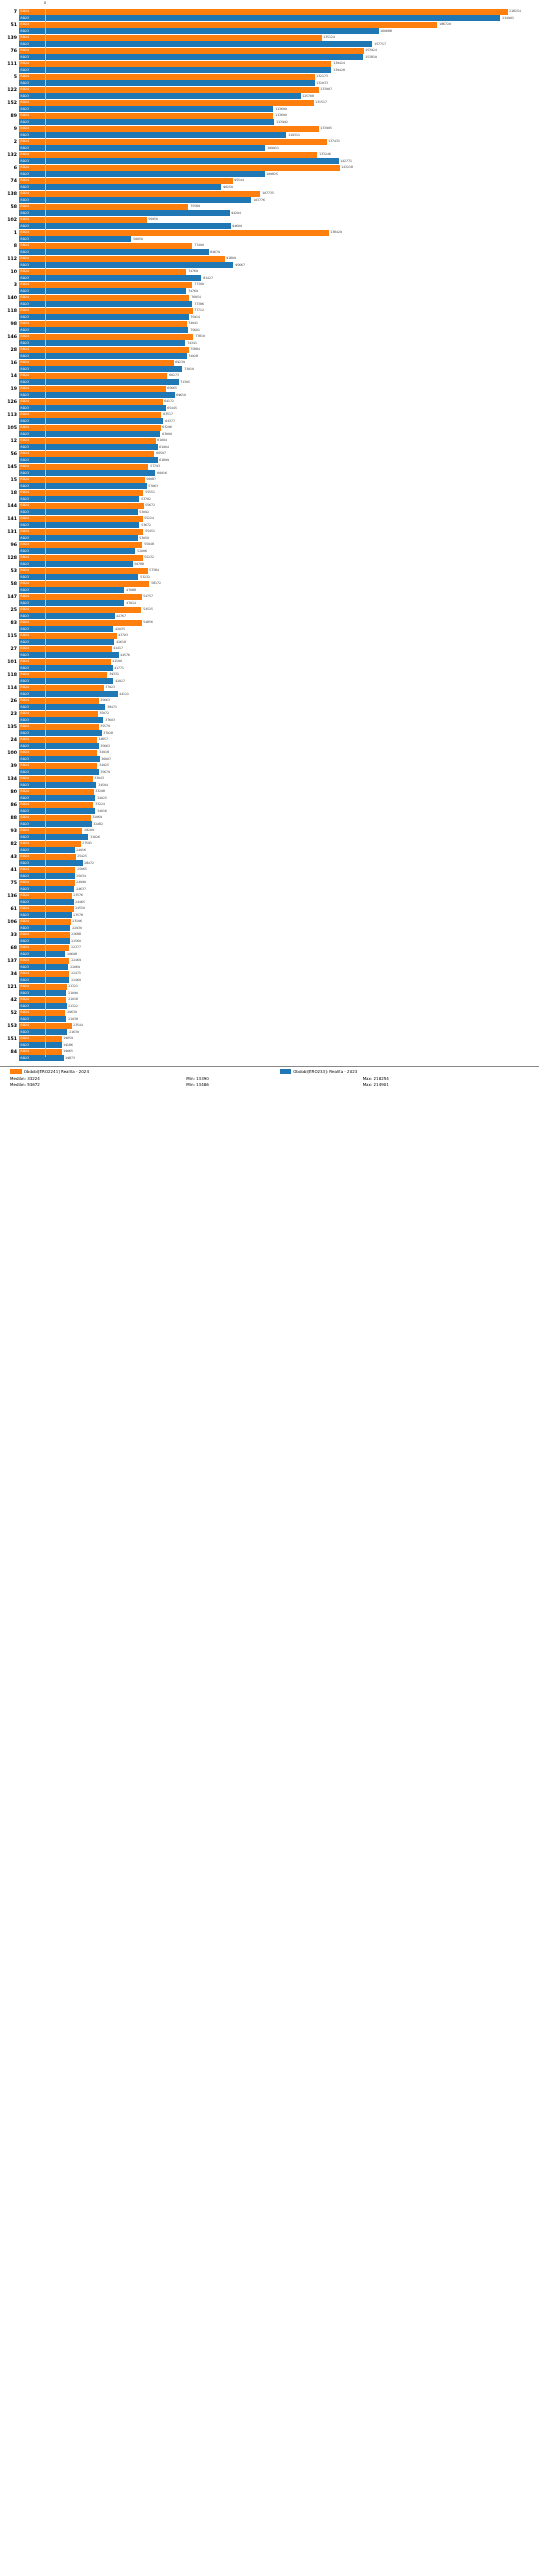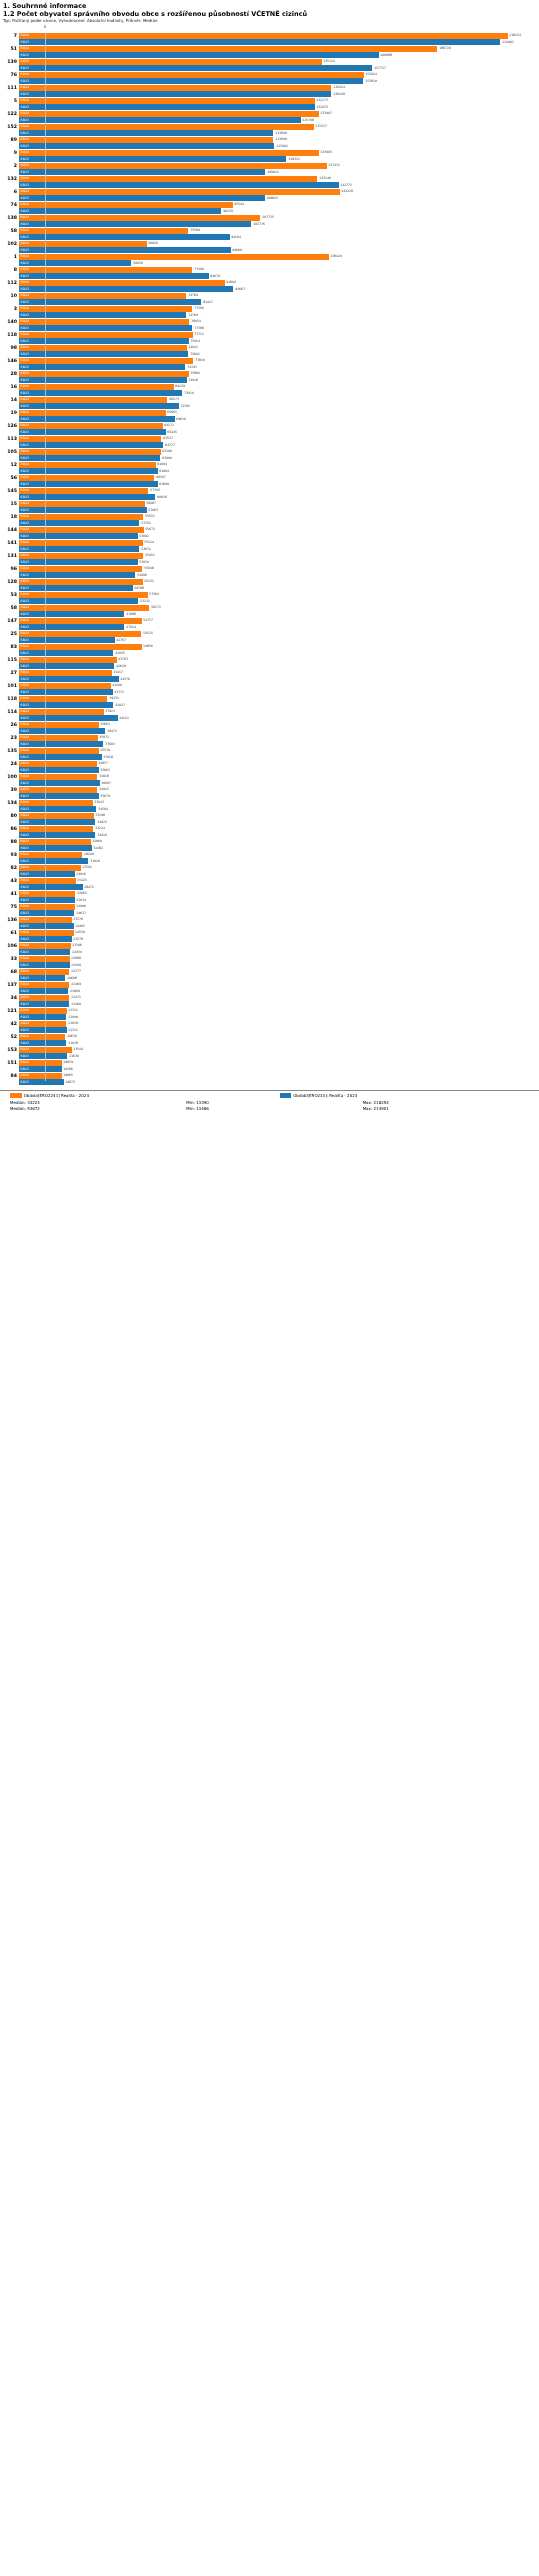--- a/index.html
+++ b/index.html
@@ -26,25 +26,20 @@
   .legend .lcol{flex:1;display:flex;align-items:center;gap:2.2px;padding-left:10px;}
   .swatch{width:11.5px;height:4.3px;display:inline-block;}
   .stats{display:flex;font-size:4px;margin-top:2.2px;padding-left:10px;}
   .stats .scol{flex:1;}
   .stats .srow{line-height:5.8px;}
 </style>
 </head>
 <body>
 
 <div id="page">
-  <div class="hdr">
-    <div class="t1">1. Souhrnné informace</div>
-    <div class="t2">1.2 Počet obyvatel správního obvodu obce s rozšířenou působností VČETNĚ cizinců</div>
-    <div class="t3">Typ: Počítaný podle vzorce, Vyhodnocení: Absolutní hodnoty, Průměr: Medián</div>
-  </div>
 
   <div id="plot">
     <div class="axis-top" id="axis-top">
         <span class="tick" style="left: 0px;">0</span>
       </div>
     <div id="bars">
         <div class="group">
           <div class="grow">
             <div class="glabel">7</div>
             <div class="barswrap">

